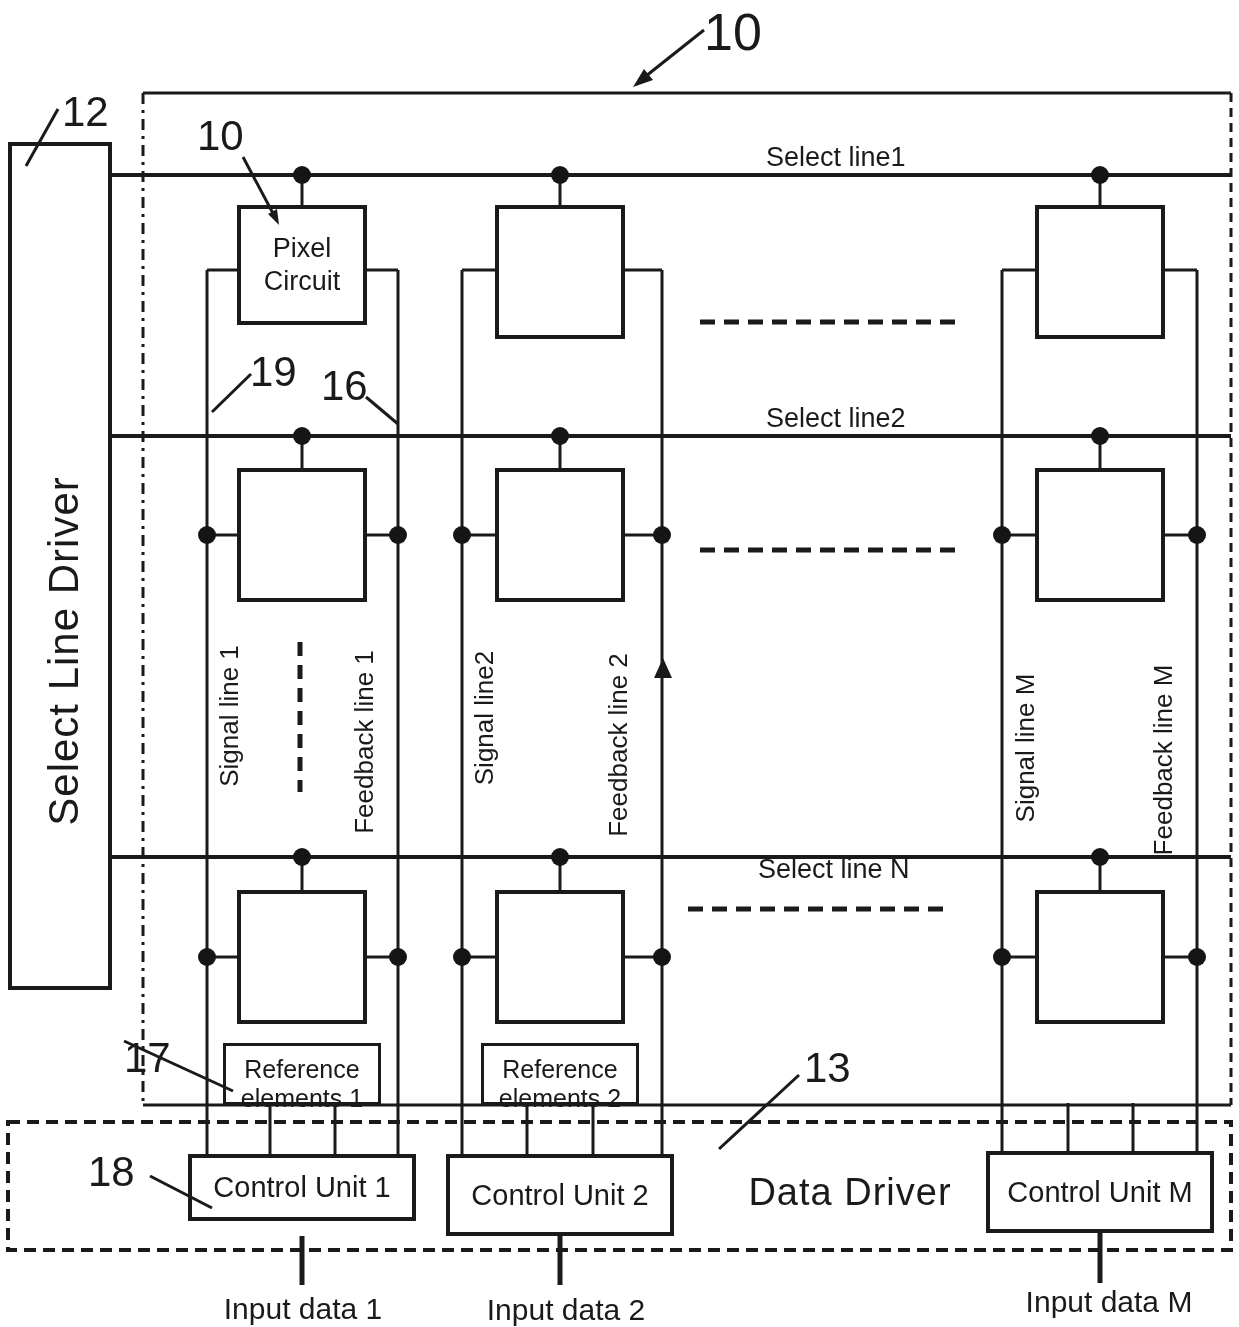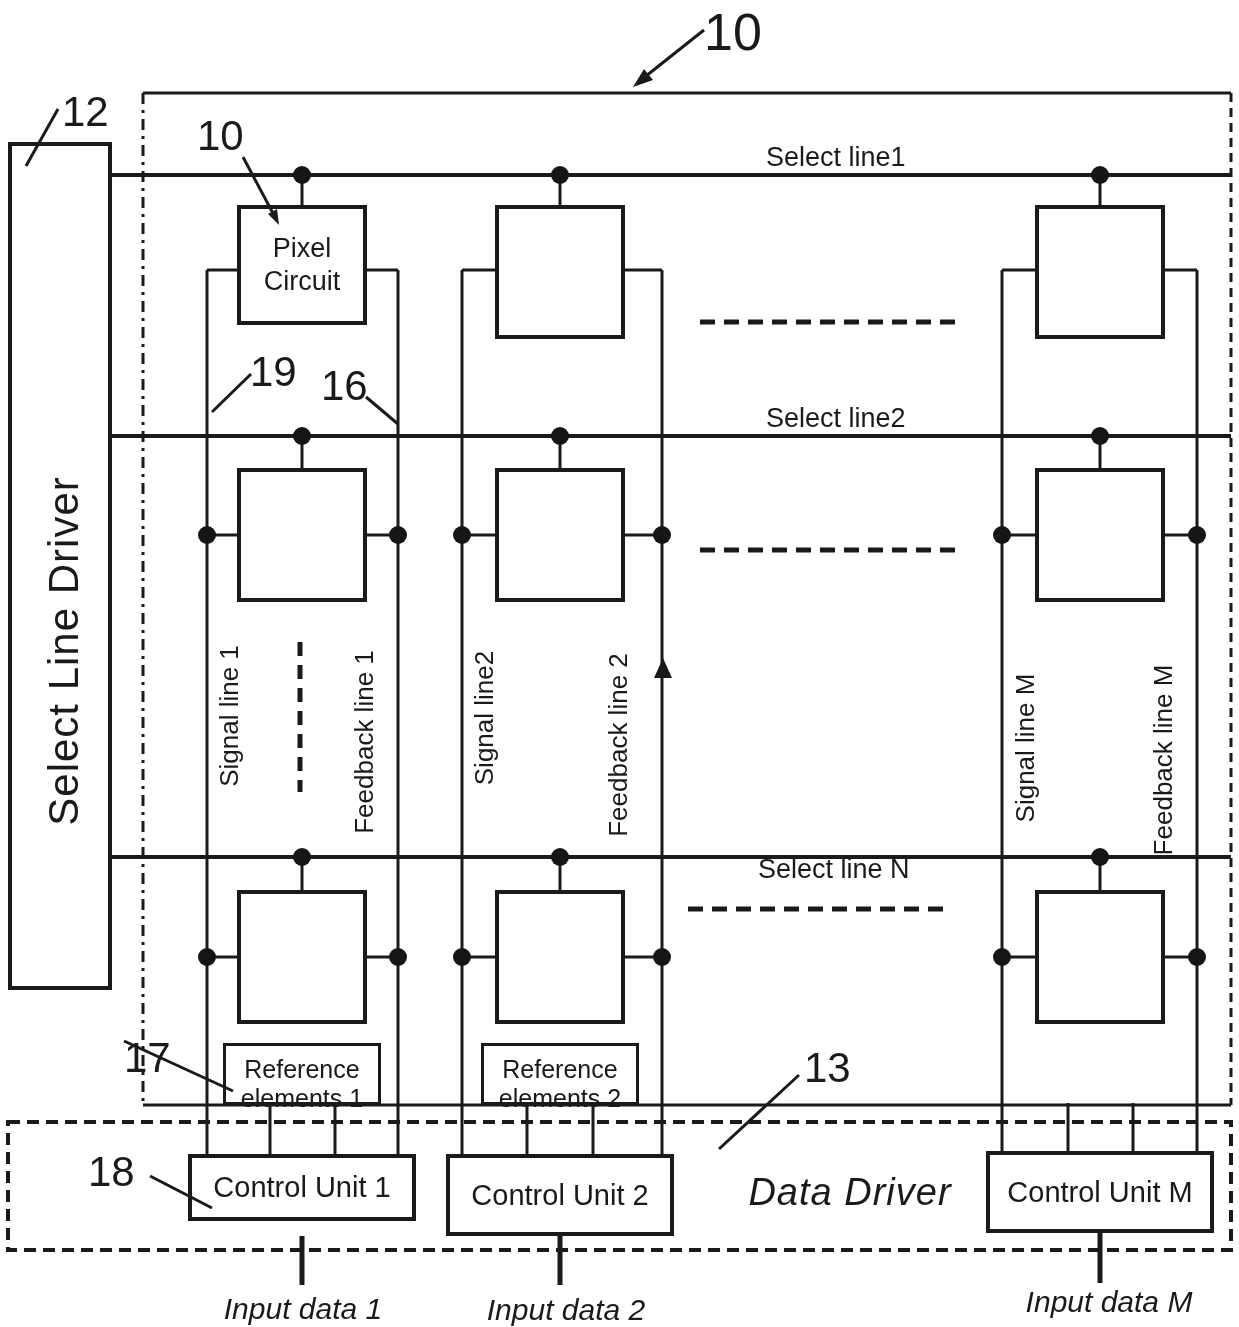--- a/index.html
+++ b/index.html
@@ -15,21 +15,21 @@
     position:absolute; box-sizing:border-box; background:var(--bg);
     border:4px solid var(--ink);
     display:flex; align-items:center; justify-content:center;
     text-align:center; z-index:1;
   }
   .bx.thin{border-width:3px;}
   .pixel-label{font-size:27px; line-height:1.22; padding:0 10px;}
   .ref-label{font-size:25px; line-height:1.18; padding:0 6px;margin-top:20px;}
   .cu-label{font-size:29px;}
   .txt{position:absolute; white-space:nowrap; z-index:3;}
-  .clabel{transform:translate(-50%,-50%);font-style:italic;}
+  .clabel{transform:translate(-50%,-50%);}
   .vlabel{transform:translate(-50%,-50%) rotate(-90deg); font-size:26px;}
   .slabel{font-size:27px;}
   .callout{font-size:42px;}
   .callout.big{font-size:52px;}
   .sld-text{
     font-size:42px; letter-spacing:1px;
     transform:translate(-50%,-50%) rotate(-90deg);
   }
   .dd-text{font-size:38px; letter-spacing:1px;}
   .input-label{font-size:30px;}

